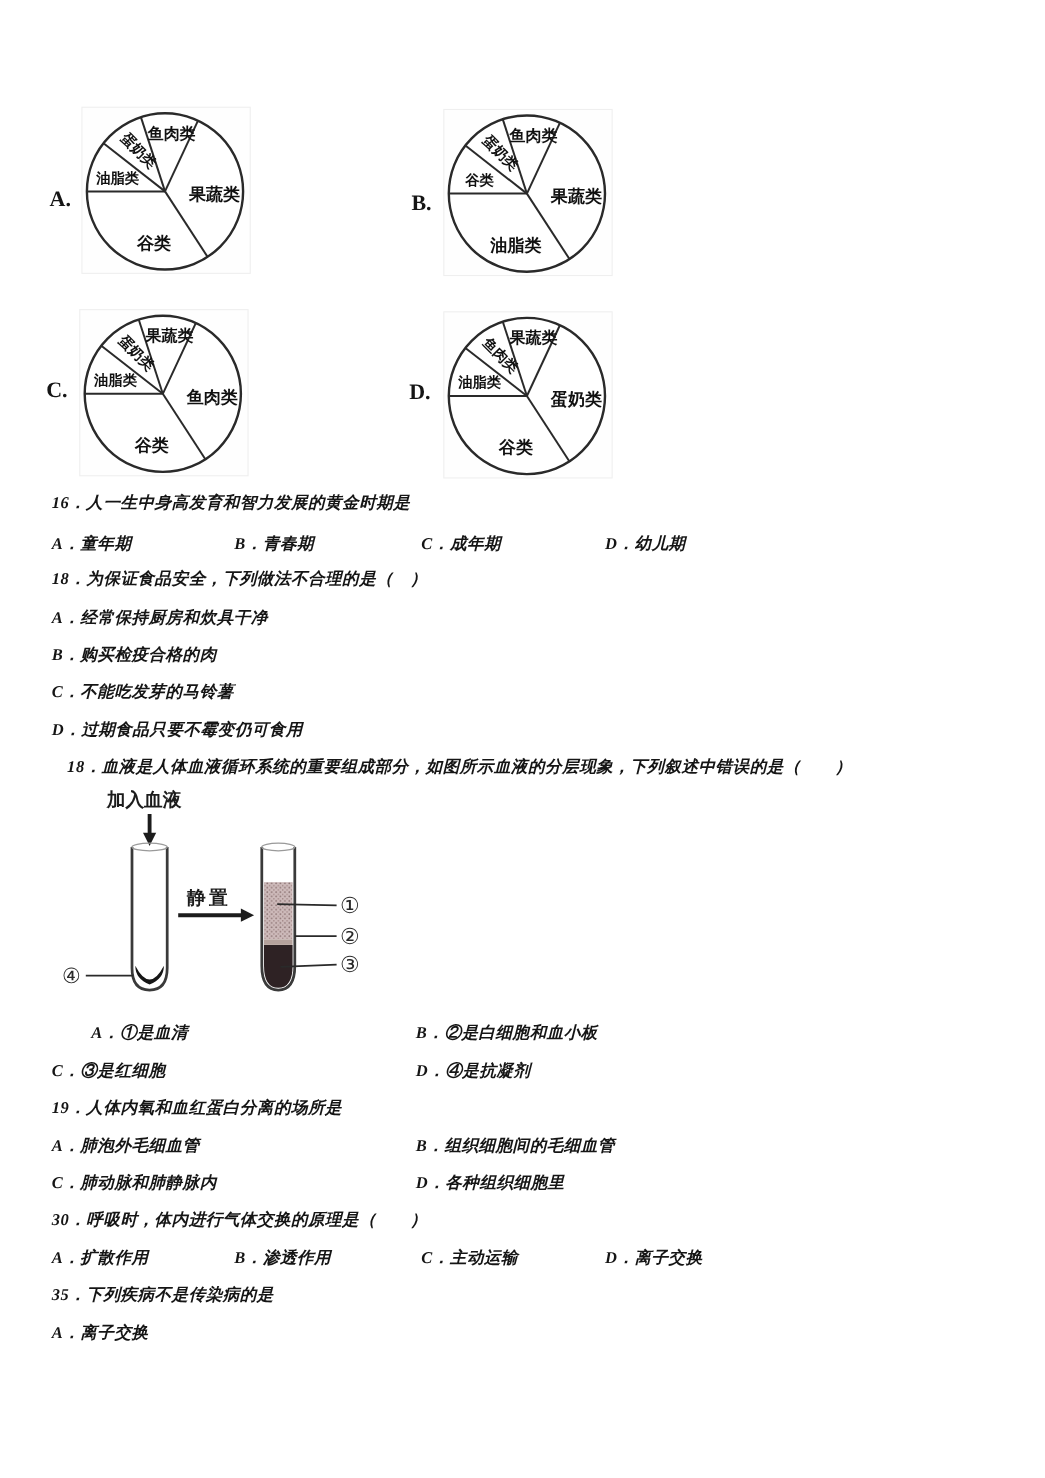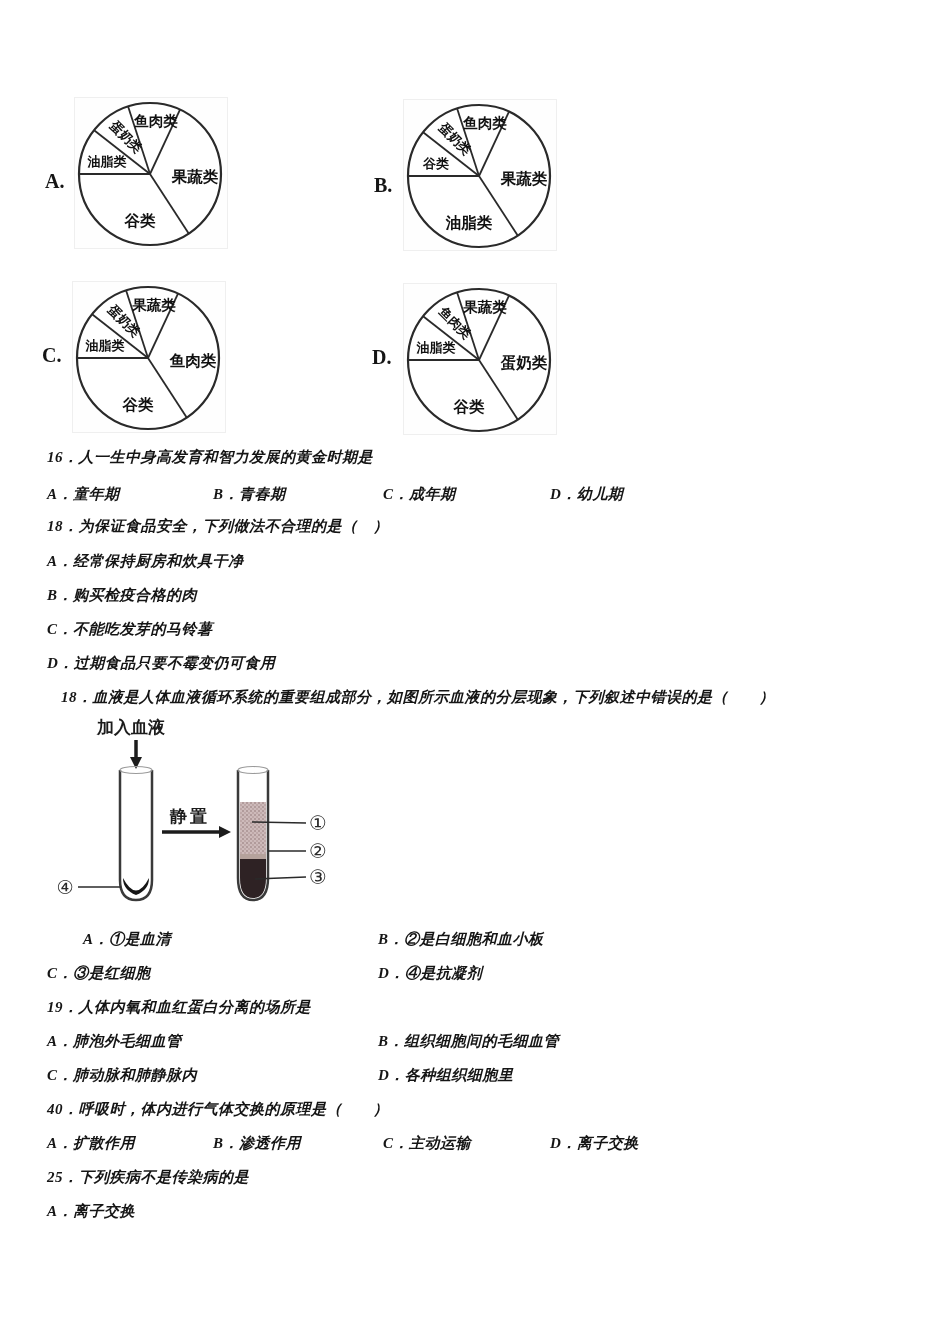--- a/index.html
+++ b/index.html
@@ -145,20 +145,20 @@
 <span class="abs opt" style="left:378px;top:930px;">B．②是白细胞和血小板</span>
 <span class="abs opt" style="left:47px;top:964px;">C．③是红细胞</span>
 <span class="abs opt" style="left:378px;top:964px;">D．④是抗凝剂</span>
 
 <div class="abs stem" style="left:47px;top:998px;">19．人体内氧和血红蛋白分离的场所是</div>
 <span class="abs opt" style="left:47px;top:1032px;">A．肺泡外毛细血管</span>
 <span class="abs opt" style="left:378px;top:1032px;">B．组织细胞间的毛细血管</span>
 <span class="abs opt" style="left:47px;top:1066px;">C．肺动脉和肺静脉内</span>
 <span class="abs opt" style="left:378px;top:1066px;">D．各种组织细胞里</span>
 
-<div class="abs stem" style="left:47px;top:1100px;">40．呼吸时，体内进行气体交换的原理是（　　）</div>
+<div class="abs stem" style="left:47px;top:1100px;">30．呼吸时，体内进行气体交换的原理是（　　）</div>
 <span class="abs opt" style="left:47px;top:1134px;">A．扩散作用</span>
 <span class="abs opt" style="left:213px;top:1134px;">B．渗透作用</span>
 <span class="abs opt" style="left:383px;top:1134px;">C．主动运输</span>
 <span class="abs opt" style="left:550px;top:1134px;">D．离子交换</span>
 
-<div class="abs stem" style="left:47px;top:1168px;">25．下列疾病不是传染病的是</div>
+<div class="abs stem" style="left:47px;top:1168px;">35．下列疾病不是传染病的是</div>
 <span class="abs opt" style="left:47px;top:1202px;">A．离子交换</span>
 
 </body></html>

